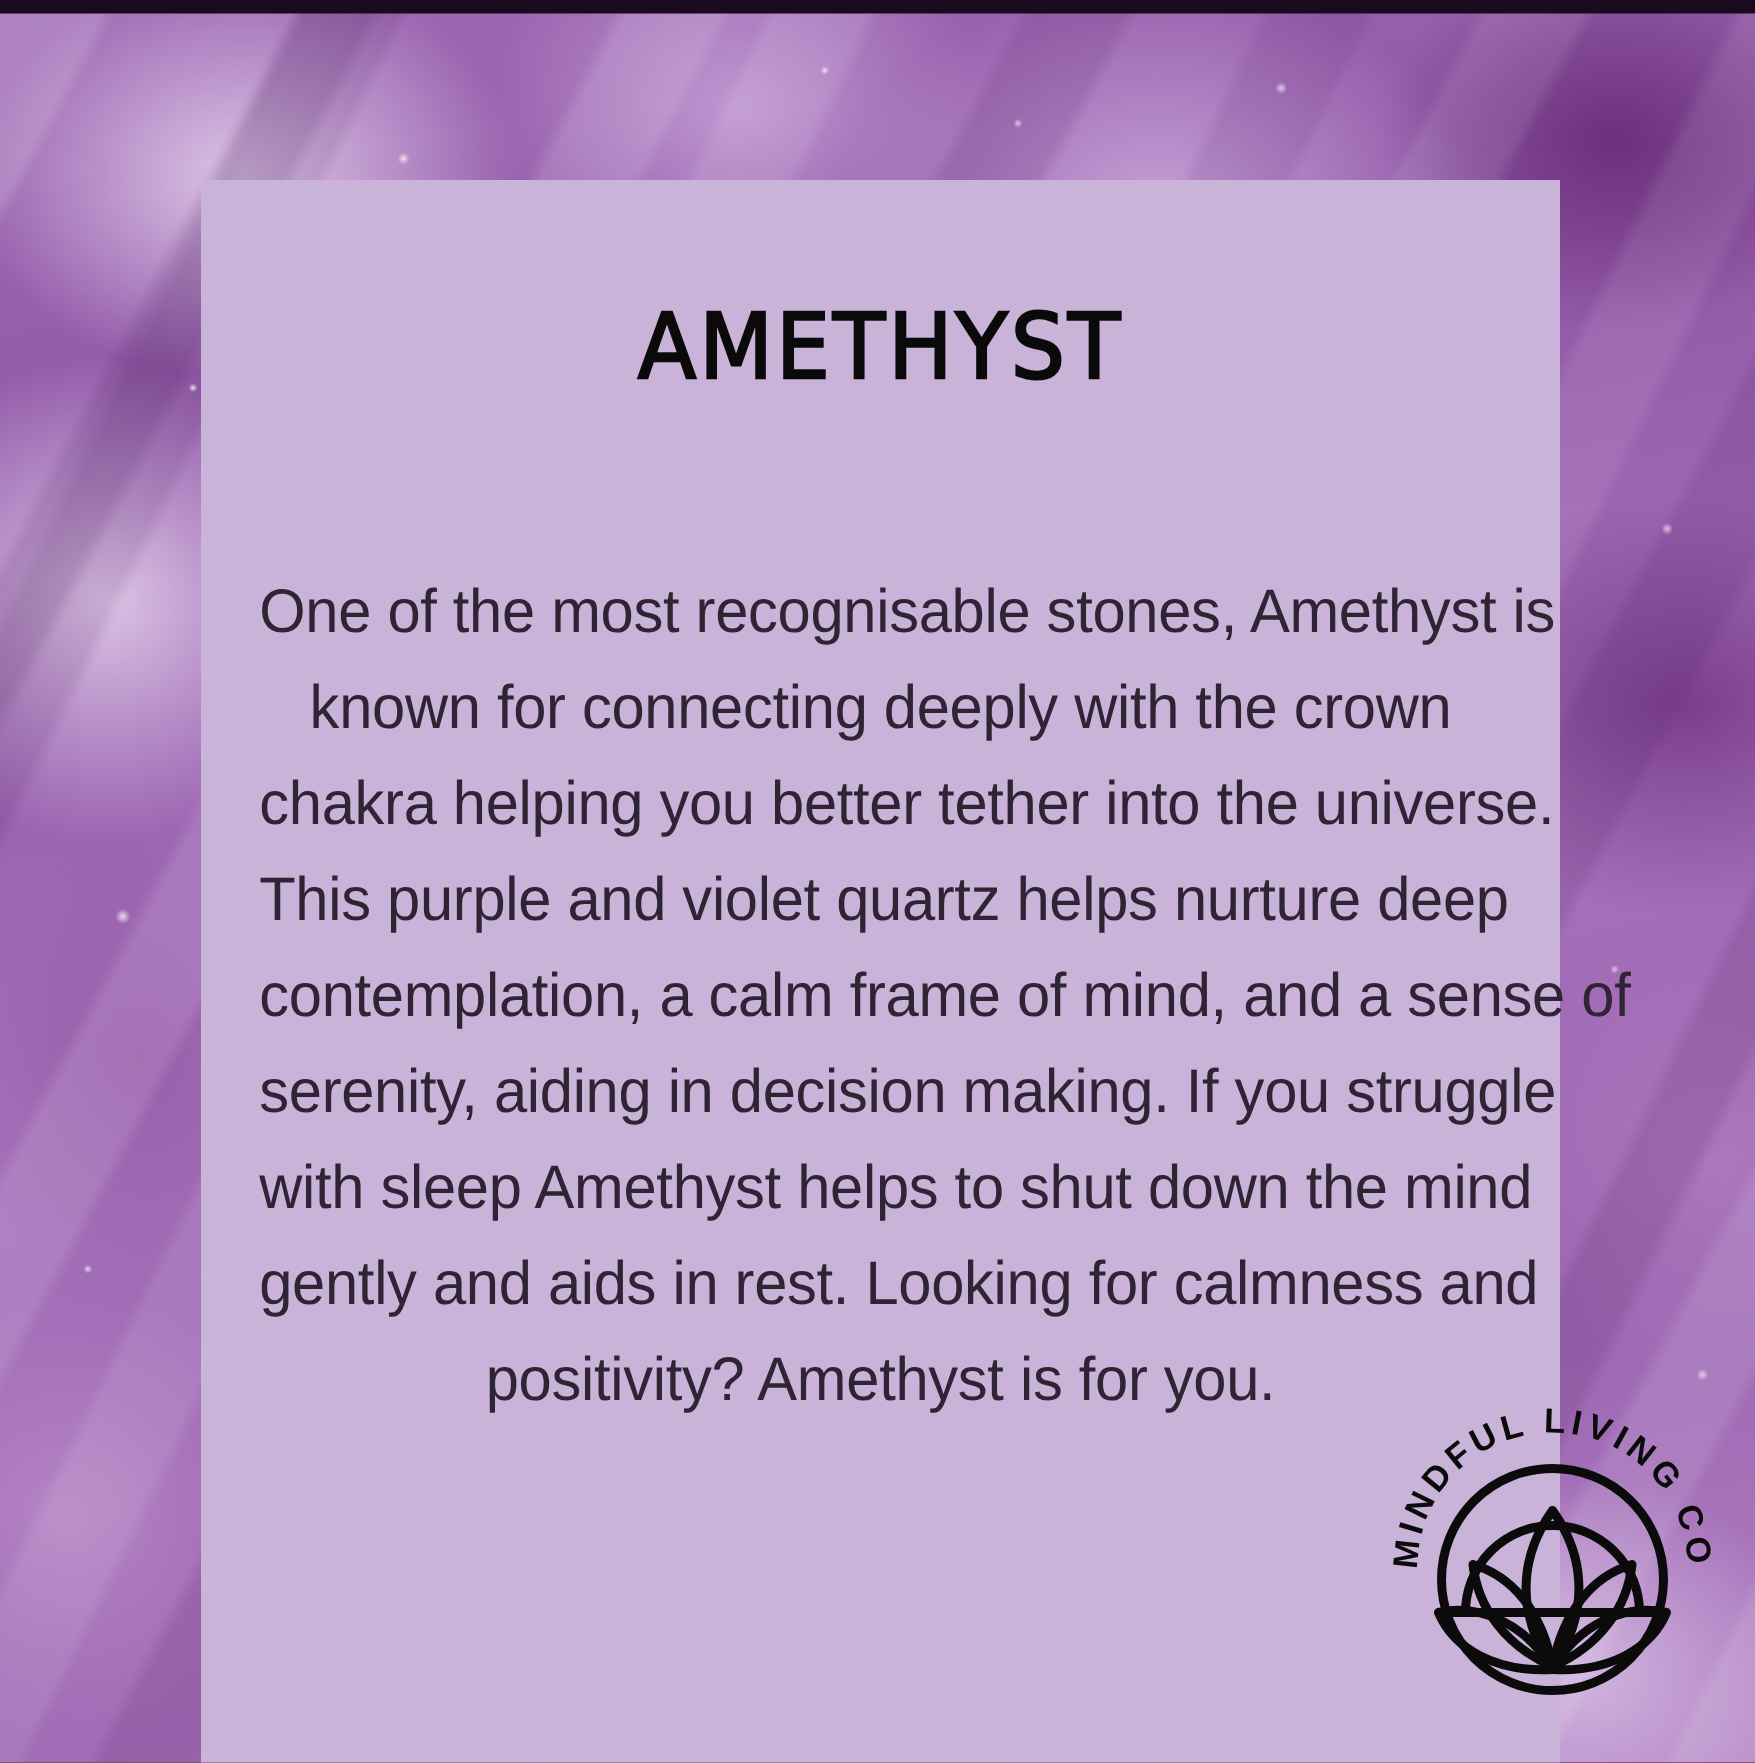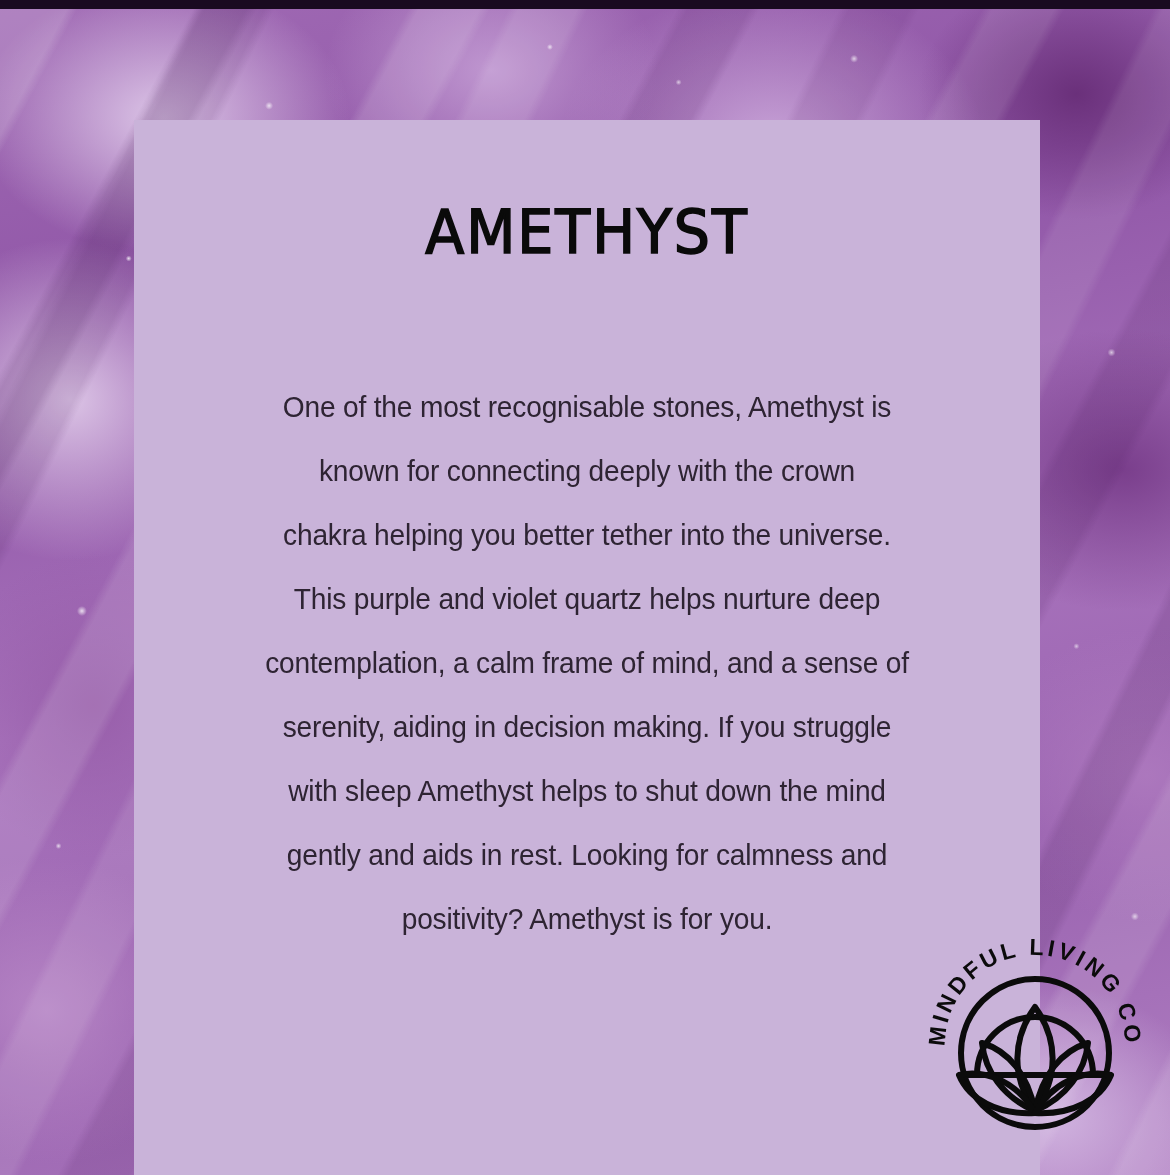--- a/index.html
+++ b/index.html
@@ -64,21 +64,21 @@
     font-family:"DejaVu Sans",sans-serif;
     font-size:57px;line-height:64px;font-weight:400;letter-spacing:2px;
     color:#0a0a0a;
     
     -webkit-text-stroke:1.6px #0a0a0a;
     transform:scaleY(1.06);
   }
   .card-body{
     position:absolute;left:26px;top:255px;width:854px;text-align:center;
     font-family:"Liberation Sans",sans-serif;
-    font-size:29px;line-height:64px;font-weight:300;letter-spacing:-.2px;
+    font-size:41px;line-height:64px;font-weight:300;letter-spacing:-.2px;
     color:#2e2433;
   }
   .card-body .ln{display:block;white-space:nowrap;transform:scaleX(.97);}
 
   
   .logo{position:absolute;left:925px;top:935px;width:220px;height:220px;}
   .logo svg{display:block;width:220px;height:220px;overflow:visible;}
 </style>
 </head>
 <body>

